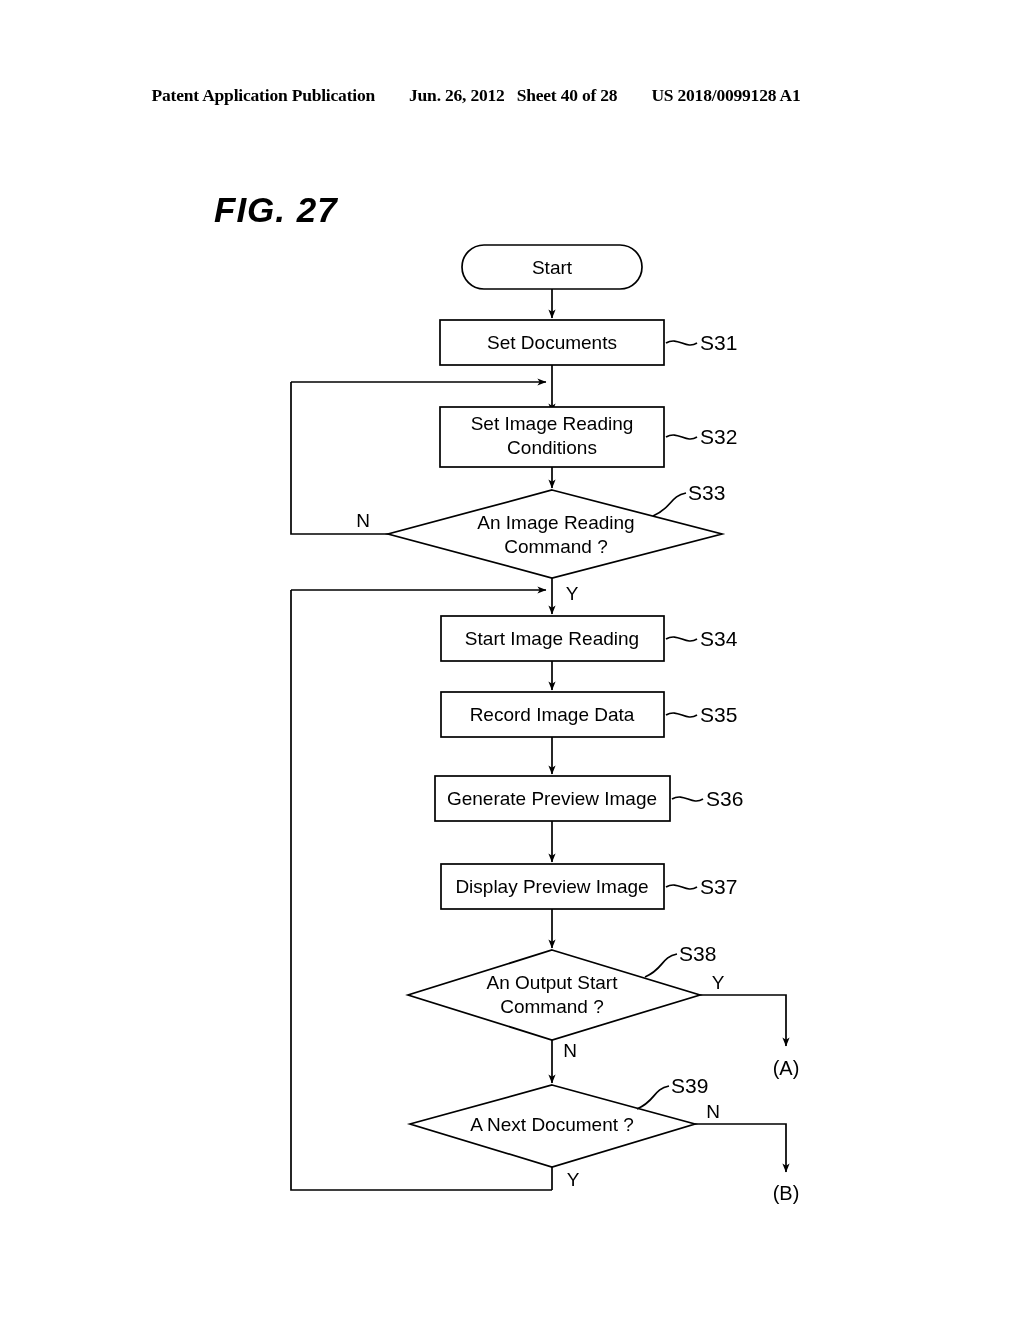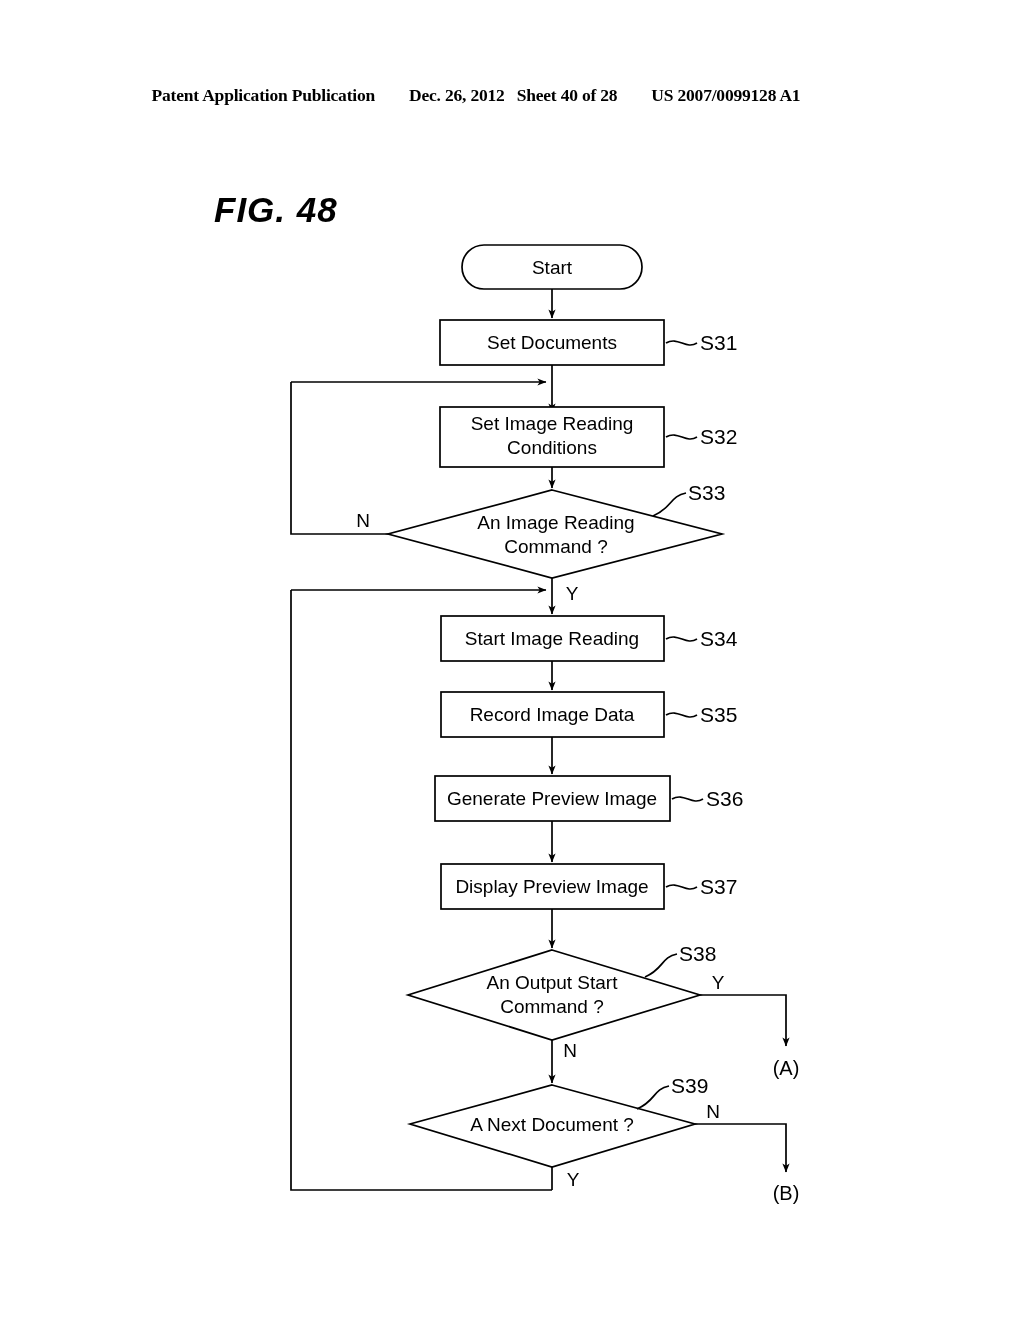--- a/index.html
+++ b/index.html
@@ -86,28 +86,28 @@
   }
 </style>
 </head>
 <body>
 
 <div class="page">
 
   <div class="pub-header">
     <span class="seg">Patent Application Publication</span>
     <span class="gap-a"></span>
-    <span class="seg">Dec. 26, 2012</span>
+    <span class="seg">Jun. 26, 2012</span>
     <span class="gap-b"></span>
     <span class="seg">Sheet 40 of 28</span>
     <span class="gap-c"></span>
-    <span class="seg">US 2007/0099128 A1</span>
+    <span class="seg">US 2018/0099128 A1</span>
   </div>
 
-  <div class="fig-title">FIG. 48</div>
+  <div class="fig-title">FIG. 27</div>
 
   <svg id="flow" viewBox="0 0 1024 1320">
     <defs>
       <marker id="arrow" markerWidth="11" markerHeight="11" refX="8.6" refY="4" orient="auto" markerUnits="userSpaceOnUse">
         <path d="M0,0.4 L9,4 L0,7.6 L2.3,4 Z" fill="#000000"></path>
       </marker>
     </defs>
 
     <g>
       <rect class="shape" x="462" y="245" width="180" height="44" rx="22" ry="22"></rect>

